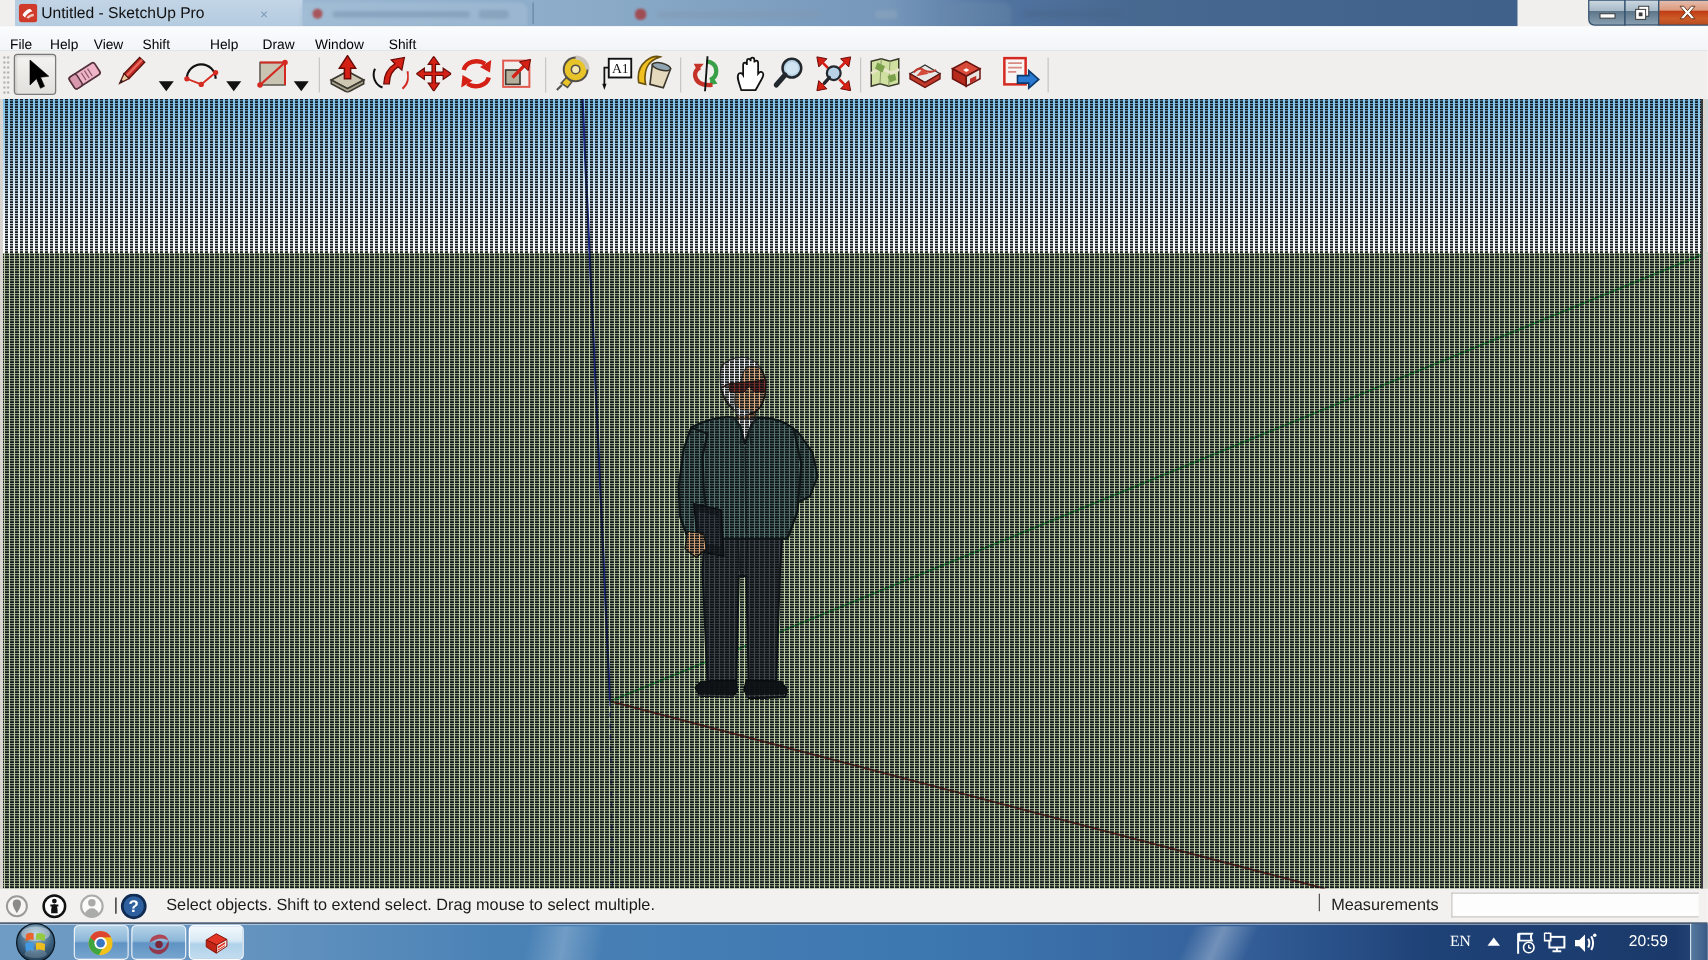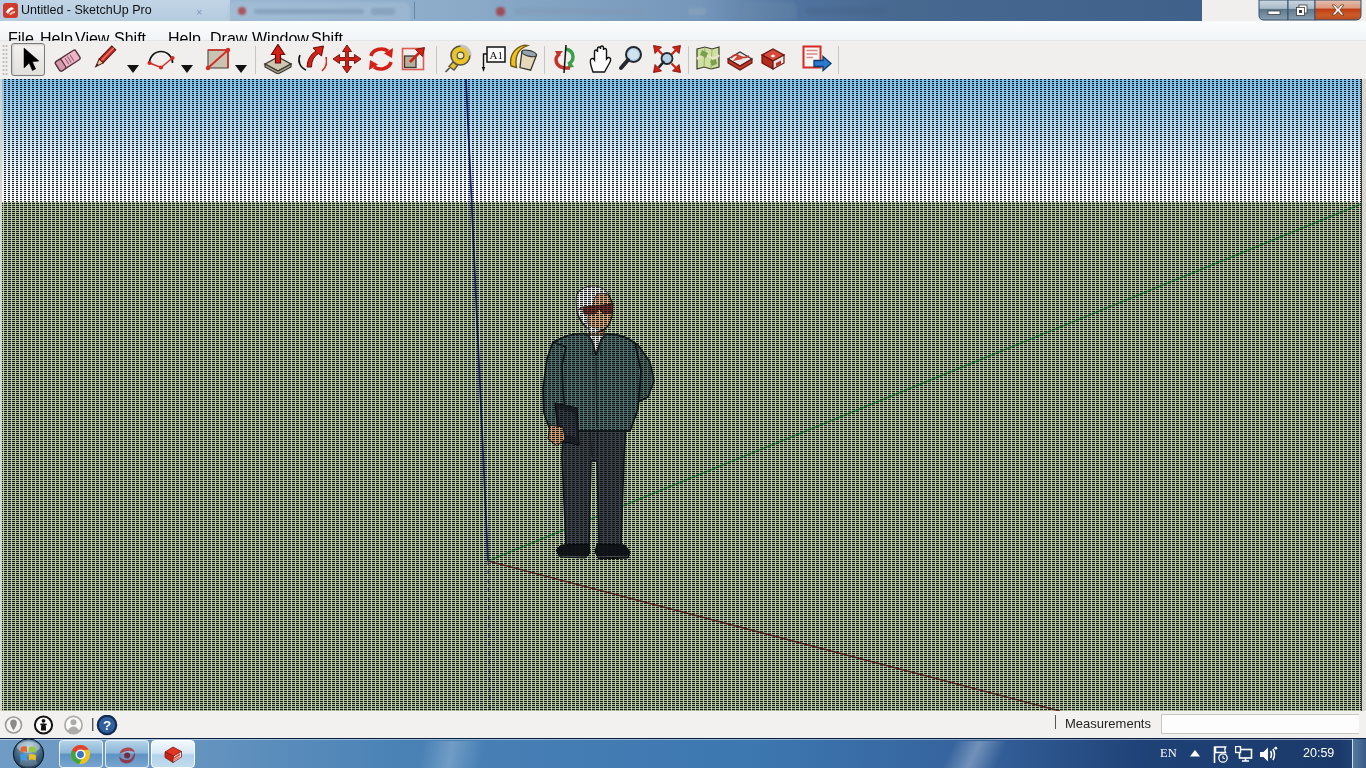--- a/index.html
+++ b/index.html
@@ -1,28 +1,28 @@
 <!DOCTYPE html>
 <html><head>
 <meta charset="utf-8">
 <style>
   * { margin:0; padding:0; box-sizing:border-box; }
   html,body { width:1366px; height:768px; overflow:hidden; font-family:"Liberation Sans", sans-serif; }
   #root { position:absolute; left:0; top:0; width:1366px; height:768px; background:#f0efed; }
   .abs { position:absolute; }
 
   
-  #titlebar { left:0; top:0; width:1202px; height:21px;
+  #titlebar { left:12px; top:0; width:1202px; height:21px;
     background:linear-gradient(to right,#b7cde1 0px,#b3cbdf 160px,#9ab7d2 235px,#8aaac8 470px,#7697ba 700px,#50739f 795px,#47688f 900px,#3f608a 1240px,#41628c 1366px);
   }
   #titlebar .ttext { position:absolute; left:21px; top:3px; font-size:12.5px; color:#101010; white-space:nowrap; }
 
   
   #menubar { left:0; top:21px; width:1366px; height:20px; background:linear-gradient(to bottom,#fafcfd,#f2f5f8); border-bottom:1px solid #e3e6e9; }
-  .mi { position:absolute; top:9px; font-size:16px; color:#000; }
+  .mi { position:absolute; top:9px; font-size:11px; color:#000; }
 
   
   #toolbar { left:0; top:41px; width:1366px; height:38px; background:#f0efed; }
   .tsep { position:absolute; top:5px; width:1px; height:28px; background:#c8c6c2; }
   .tbtn-sel { position:absolute; left:11px; top:2px; width:34px; height:33px; border:1px solid #7a7a7a; border-radius:3px; background:linear-gradient(to bottom,#f4f3f1,#e2e0dc); box-shadow:inset 1px 1px 2px rgba(0,0,0,0.15); }
   .drop { position:absolute; top:24px; width:0; height:0; border-left:6.5px solid transparent; border-right:6.5px solid transparent; border-top:8px solid #111; }
 
   
   #statusbar { left:0; top:711px; width:1366px; height:27px; background:#f2f1ef; }
   #statusbar .stext { position:absolute; left:133px; top:5px; font-size:13px; color:#1a1a1a; white-space:nowrap; }
@@ -369,20 +369,21 @@
       <circle cx="39.5" cy="5.8" r="1.9" fill="#111"></circle>
       <path d="M36.9 15.5 Q36.6 8.4 39.5 8.4 Q42.4 8.4 42.1 15.5 Z" fill="#111"></path>
       <path d="M36.3 9.4 L42.7 9.4" stroke="#111" stroke-width="1.6"></path>
       <circle cx="69.5" cy="10" r="8.6" fill="#fbfbfa" stroke="#ababa9" stroke-width="1.7"></circle>
       <circle cx="69.5" cy="7.2" r="3" fill="#ababa9"></circle>
       <path d="M63.5 16.2 Q66 11.6 69.5 11.6 Q73 11.6 75.5 16.2 Q72.5 18.4 69.5 18.4 Q66.5 18.4 63.5 16.2 Z" fill="#ababa9"></path>
       <rect x="88" y="3" width="1.4" height="13" fill="#555"></rect>
       <circle cx="103" cy="10" r="9.2" fill="#2e5f9e" stroke="#102c52" stroke-width="2.2"></circle>
       <text x="103" y="14.8" font-size="13.5" font-weight="bold" fill="#fff" text-anchor="middle">?</text>
     </svg>
+    <span class="stext">Select objects. Shift to extend select. Drag mouse to select multiple.</span>
     <span class="msep"></span>
     <span class="mlabel">Measurements</span>
     <span class="mbox"></span>
   </div>
   <div id="taskbar" class="abs">
     <div class="topline"></div>
     <div class="abs" style="left:350px;top:2px;width:240px;height:28px;background:linear-gradient(100deg,rgba(255,255,255,0) 30%,rgba(255,255,255,0.22) 42%,rgba(255,255,255,0) 55%);"></div>
     <div class="abs" style="left:880px;top:2px;width:200px;height:28px;background:linear-gradient(115deg,rgba(255,255,255,0) 35%,rgba(255,255,255,0.30) 47%,rgba(255,255,255,0) 60%);"></div>
 
     <svg class="abs" style="left:7px;top:-1px;" width="43" height="32" viewBox="0 0 43 32">

